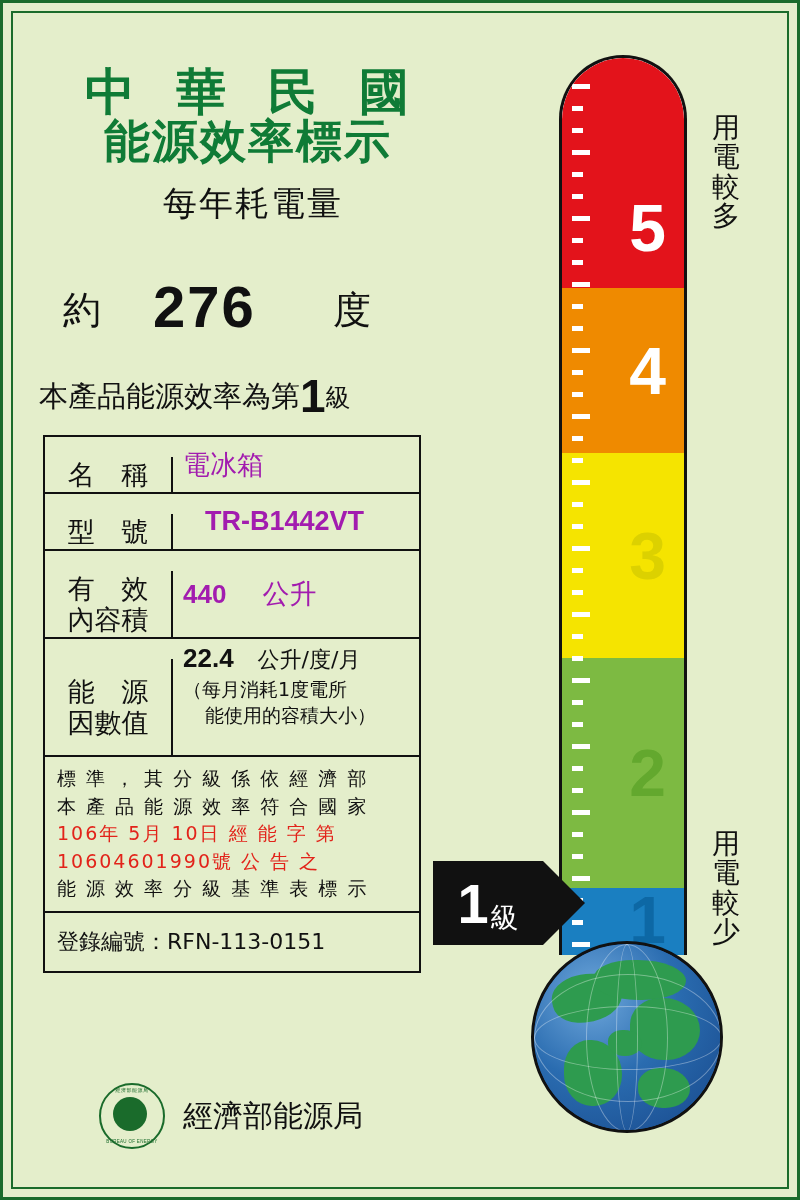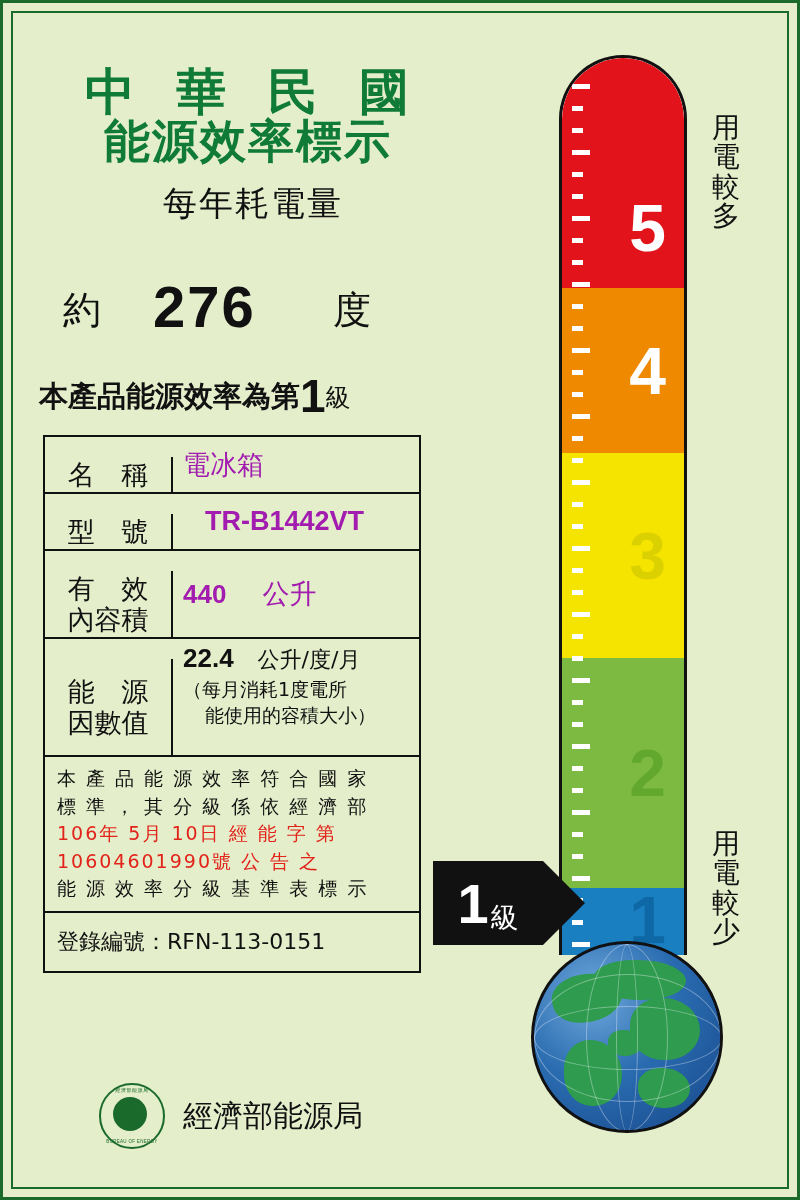--- a/index.html
+++ b/index.html
@@ -110,21 +110,20 @@
     position: absolute;
     left: 36px;
     top: 360px;
     height: 46px;
     font-family: "DejaVu Sans", sans-serif;
     color: #111;
   }
   .grade-line .t1 {
     font-size: 29px;
     letter-spacing: 0px;
-    font-weight: bold;
   }
   .grade-line .big {
     font-size: 46px;
     font-weight: bold;
     font-family: "Liberation Sans", sans-serif;
     position: relative;
     top: 6px;
   }
   .grade-line .t2 {
     font-size: 25px;
@@ -510,22 +509,22 @@
         <div class="ef-line1">
           <span class="ef-num">22.4</span>
           <span class="ef-unit">公升/度/月</span>
         </div>
         <div class="ef-line2">（每月消耗1度電所</div>
         <div class="ef-line3">能使用的容積大小）</div>
       </div>
     </div>
 
     <div class="stmt-row">
+      <div>標 準 ， 其 分 級 係 依 經 濟 部</div>
       <div>本 產 品 能 源 效 率 符 合 國 家</div>
-      <div>標 準 ， 其 分 級 係 依 經 濟 部</div>
       <div class="stmt-red">106年 5月 10日 經 能 字 第</div>
       <div class="stmt-red">10604601990號 公 告 之</div>
       <div>能 源 效 率 分 級 基 準 表 標 示</div>
     </div>
 
     <div class="reg-row">登錄編號：RFN-113-0151</div>
   </div>
 
   <div class="footer">
     <div class="seal">

